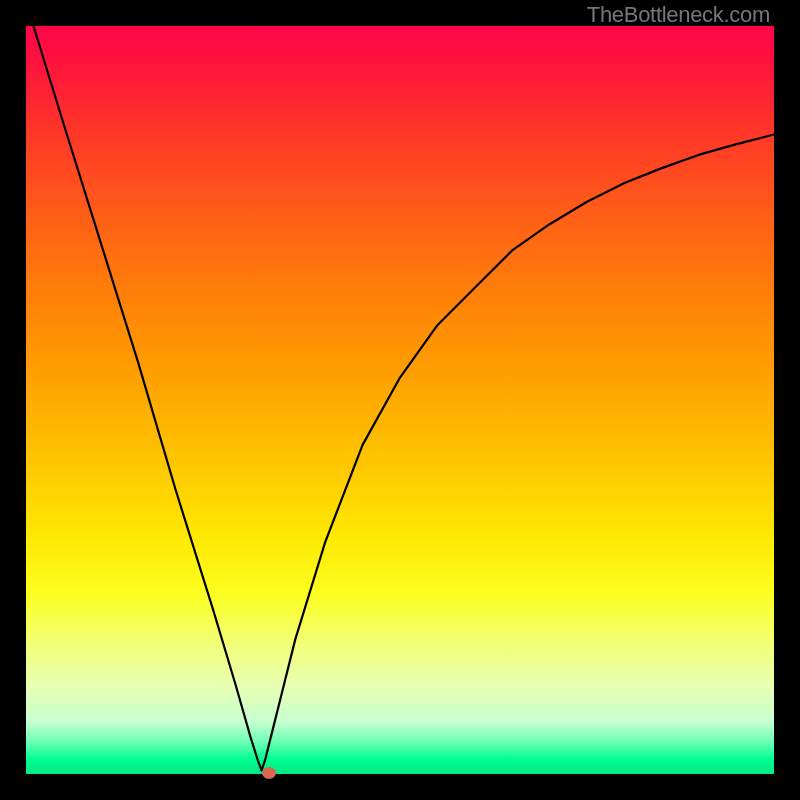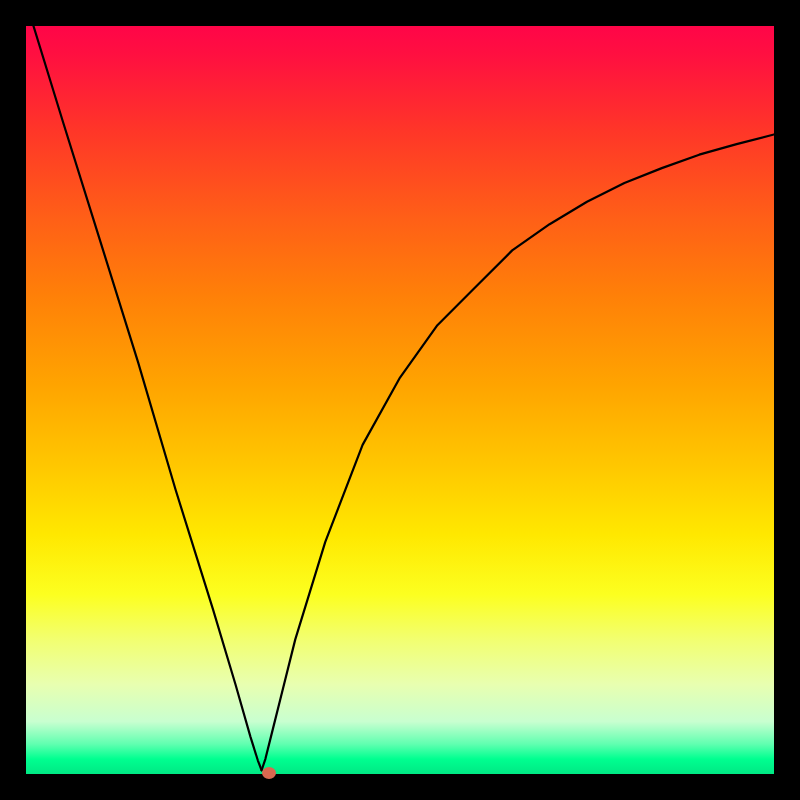--- a/index.html
+++ b/index.html
@@ -56,20 +56,21 @@
     height: 12px;
     border-radius: 50%;
     background: #d86850;
     transform: translate(-50%, -50%);
   }
 </style>
 </head>
 <body>
 
 <div class="frame">
+  <div class="watermark">TheBottleneck.com</div>
   <div class="plot-area">
     <svg class="curve" viewBox="0 0 748 748" preserveAspectRatio="none">
       <path id="left-path" fill="none" stroke="#000" stroke-width="2.2" stroke-linecap="round" stroke-linejoin="round" d="M7.48 0.00 L37.40 97.24 L74.80 216.92 L112.20 336.60 L149.60 463.76 L187.00 583.44 L209.44 658.24 L224.40 710.60 L231.88 734.54 L235.62 744.26"></path>
       <path id="right-path" fill="none" stroke="#000" stroke-width="2.2" stroke-linecap="round" stroke-linejoin="round" d="M235.62 744.26 L239.36 733.04 L246.84 703.12 L254.32 673.20 L269.28 613.36 L299.20 516.12 L336.60 418.88 L374.00 351.56 L411.40 299.20 L448.80 261.80 L486.20 224.40 L523.60 198.22 L561.00 175.78 L598.40 157.08 L635.80 142.12 L673.20 128.66 L710.60 118.18 L748.00 108.46"></path>
     </svg>
     <div id="marker" class="marker" style="left: 243.1px; top: 746.504px; background: rgb(216, 104, 80);"></div>
   </div>
 </div>
 
 </body></html>

